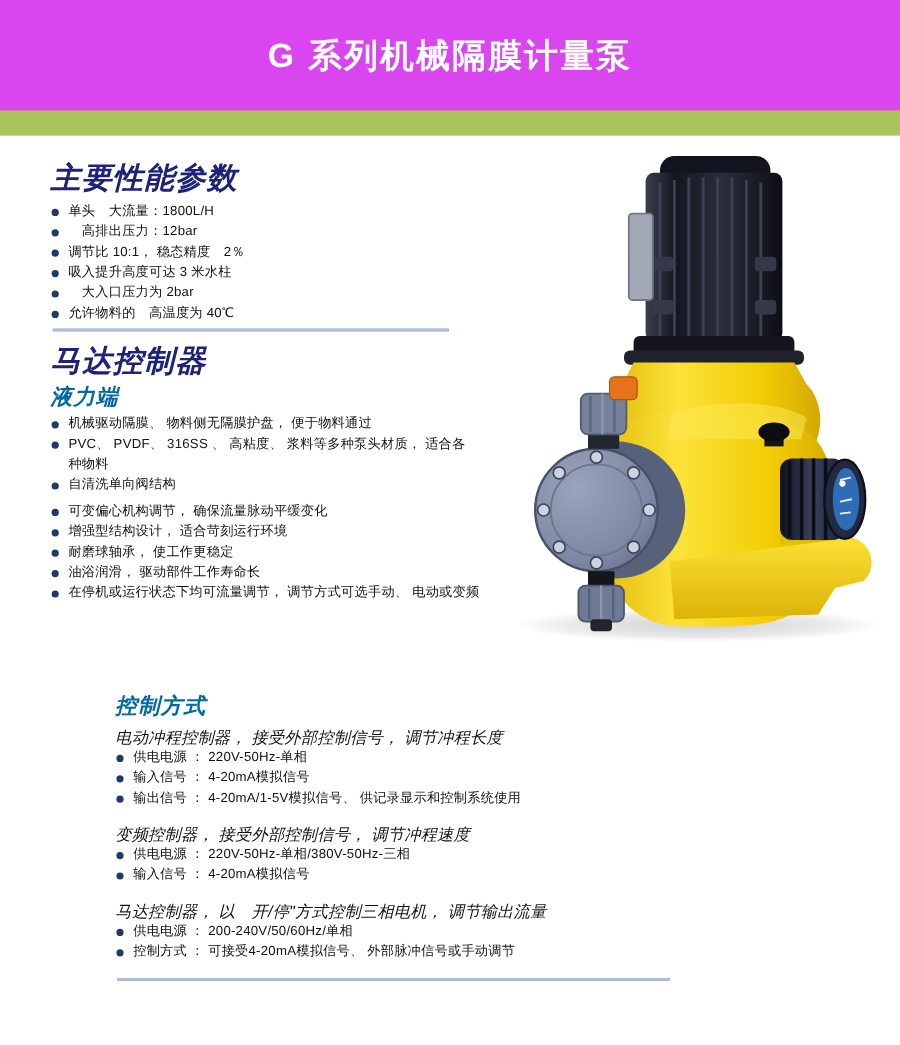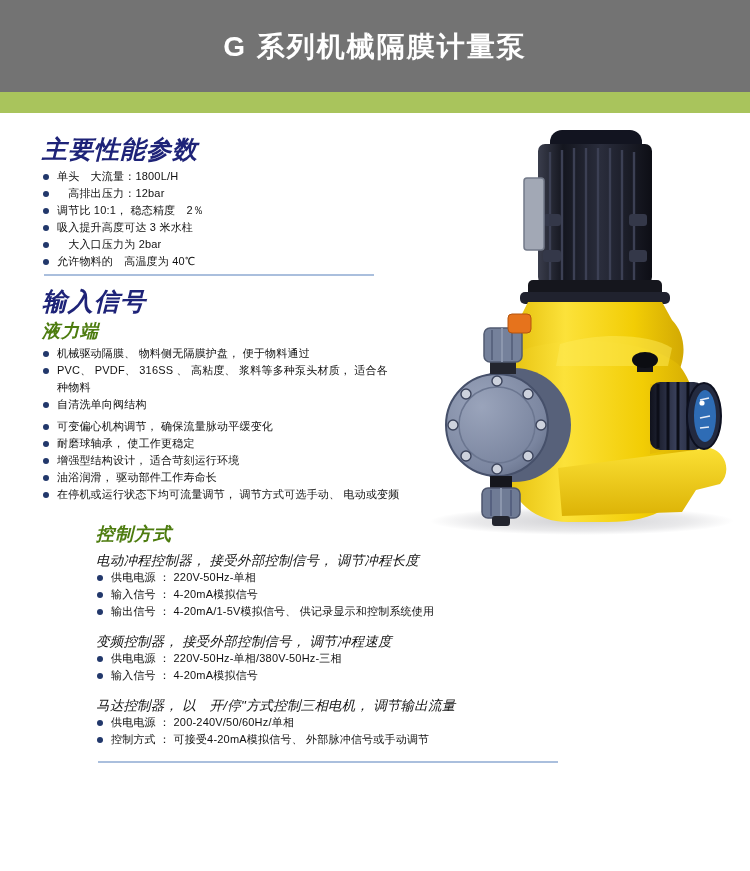--- a/index.html
+++ b/index.html
@@ -2,30 +2,30 @@
 <html><head>
 <meta charset="utf-8">
 <style>
   * { margin:0; padding:0; box-sizing:border-box; }
   html,body { background:#ffffff; }
   .page {
     position:relative; width:750px; height:871px; background:#ffffff;
     overflow:hidden; font-family:"Liberation Sans", sans-serif; color:#151515;
   }
   
-  .header { position:absolute; left:0; top:0; width:750px; height:112px; background:#737373; }
+  .header { position:absolute; left:0; top:0; width:750px; height:112px; background:#d946ef; }
   .header h1 {
     position:absolute; left:0; right:0; top:28px; text-align:center;
     color:#ffffff; font-size:28px; font-weight:bold; letter-spacing:2px;
   }
   .stripe { position:absolute; left:0; top:92px; width:750px; height:21px; background:#a9c45c; }
 
   
   .h-main { color:#1e2378; font-size:25px; font-weight:bold; font-style:italic; letter-spacing:1px; line-height:30px; }
-  .h-sub  { color:#4d7c0f; font-size:18px; font-weight:bold; font-style:italic; letter-spacing:1px; line-height:20px; }
+  .h-sub  { color:#0369a1; font-size:18px; font-weight:bold; font-style:italic; letter-spacing:1px; line-height:20px; }
 
   
   ul.blist { list-style:none; }
   ul.blist li {
     position:relative; padding-left:15px; font-size:11px; line-height:17px;
     color:#111111; letter-spacing:0.2px;
   }
   ul.blist li::before {
     content:""; position:absolute; left:1px; top:6px; width:6px; height:6px;
     border-radius:50%; background:#22386b;
@@ -40,21 +40,21 @@
   .sec-performance { position:absolute; left:42px; top:134px; width:400px; }
   .sec-performance .rule { width:330px; margin-left:2px; margin-top:4px; }
   .sec-performance ul { margin-top:4px; }
 
   .sec-features { position:absolute; left:42px; top:286px; width:560px; }
   .sec-features .h-sub { margin-top:5px; }
   .ul-hydraulic { margin-top:4px; width:352px; }
   .h-drive { margin-top:16px; }
   .ul-drive { margin-top:5px; width:530px; }
 
-  .sec-control { position:absolute; left:96px; top:524px; width:570px; }
+  .sec-control { position:absolute; left:96px; top:578px; width:570px; }
   .sec-control .h-sub { margin-bottom:8px; }
   .ctl-group { margin-bottom:13px; }
   .sec-control .rule { width:460px; margin-left:2px; margin-top:5px; }
 
   .sec-applications { position:absolute; left:42px; top:800px; width:560px; }
   .sec-applications .app-text { margin-top:7px; font-size:14px; line-height:18px; color:#111111; letter-spacing:0.5px; }
   .sec-applications .rule { width:465px; margin-left:2px; margin-top:5px; }
 
   
   .product { position:absolute; left:410px; top:122px; width:330px; height:415px; }
@@ -76,31 +76,31 @@
       <li>　高排出压力：12bar</li>
       <li>调节比 10:1， 稳态精度　2％</li>
       <li>吸入提升高度可达 3 米水柱</li>
       <li>　大入口压力为 2bar</li>
       <li>允许物料的　高温度为 40℃</li>
     </ul>
     <div class="rule"></div>
   </div>
 
   <div class="sec-features">
-    <div class="h-main">输入信号</div>
+    <div class="h-main">马达控制器</div>
     <div class="h-sub">液力端</div>
     <ul class="blist ul-hydraulic">
       <li>机械驱动隔膜、 物料侧无隔膜护盘， 便于物料通过</li>
       <li>PVC、 PVDF、 316SS 、 高粘度、 浆料等多种泵头材质， 适合各种物料</li>
       <li>自清洗单向阀结构</li>
     </ul>
     <ul class="blist ul-drive">
       <li>可变偏心机构调节， 确保流量脉动平缓变化</li>
+      <li>增强型结构设计， 适合苛刻运行环境</li>
       <li>耐磨球轴承， 使工作更稳定</li>
-      <li>增强型结构设计， 适合苛刻运行环境</li>
       <li>油浴润滑， 驱动部件工作寿命长</li>
       <li>在停机或运行状态下均可流量调节， 调节方式可选手动、 电动或变频</li>
     </ul>
   </div>
 
   <div class="sec-control">
     <div class="h-sub">控制方式</div>
 
     <div class="ctl-group">
       <div class="intro-line">电动冲程控制器， 接受外部控制信号， 调节冲程长度</div>

